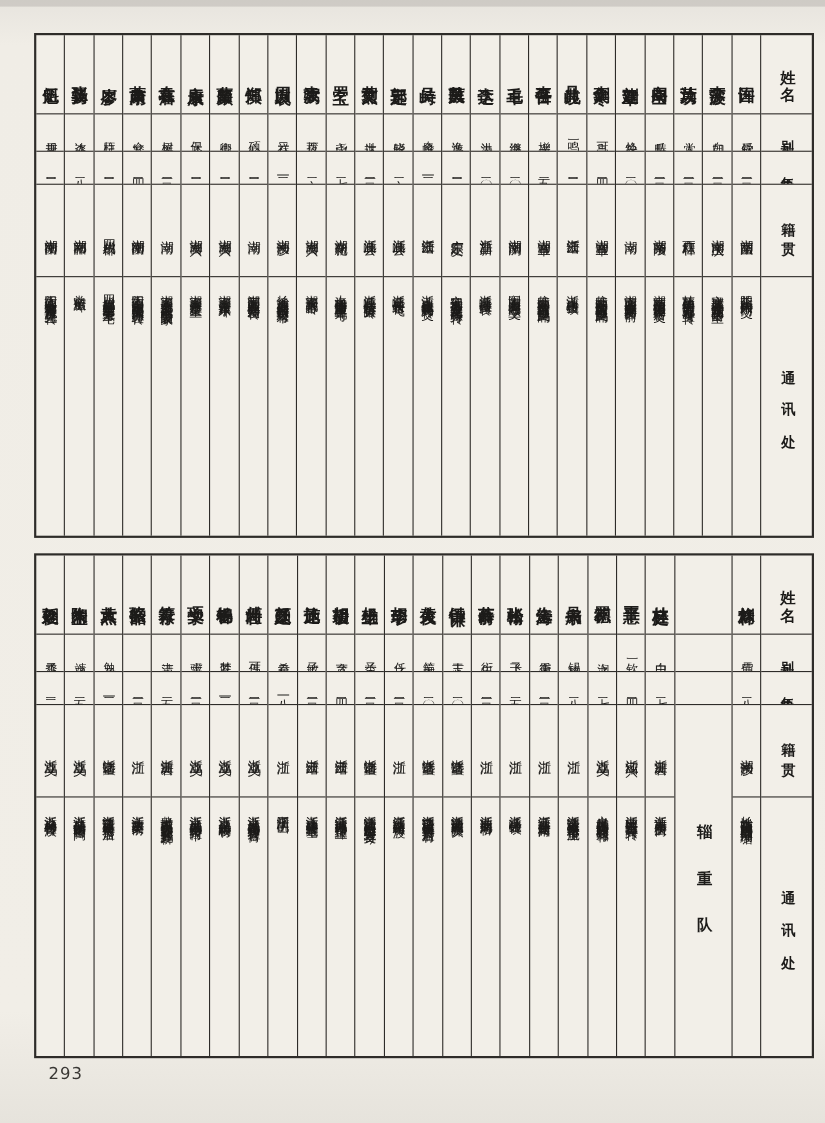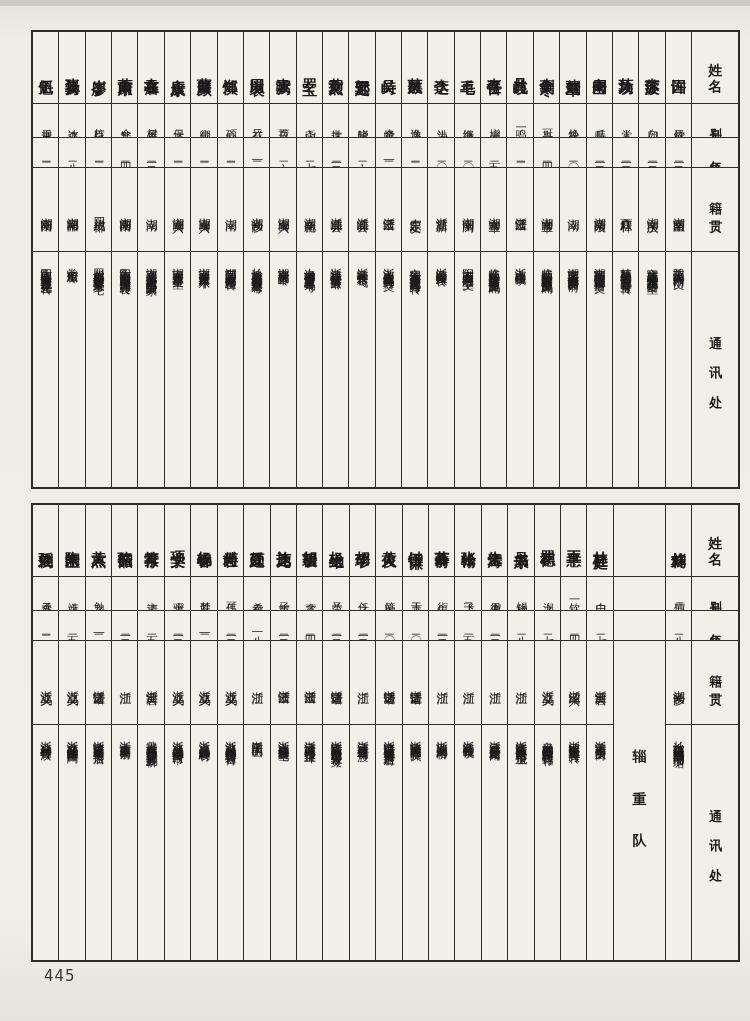--- a/index.html
+++ b/index.html
@@ -416,14 +416,14 @@
   </div>
       <div class="col">
     <div class="cell name">刘廷俊</div>
     <div class="cell alias">秀丞</div>
     <div class="cell age">二二</div>
     <div class="cell origin">浙江义乌</div>
     <div class="cell address">浙江义乌柳村转青溪</div>
   </div>
     </div>
 
-  <div class="page-number">445</div>
+  <div class="page-number">293</div>
 </div>
 
 </body></html>

